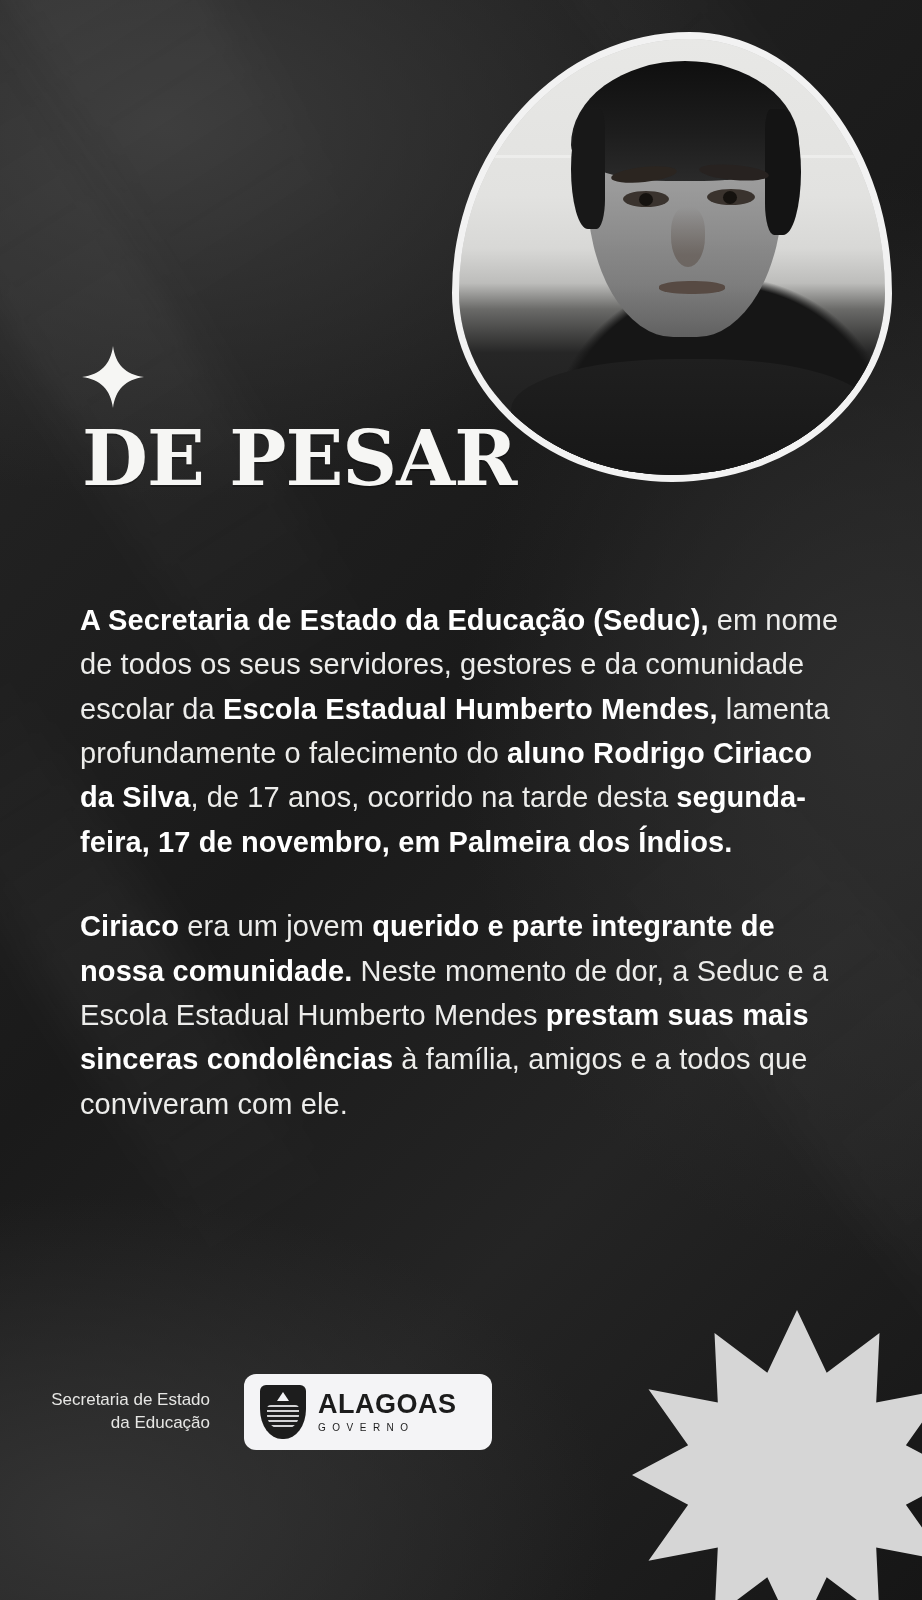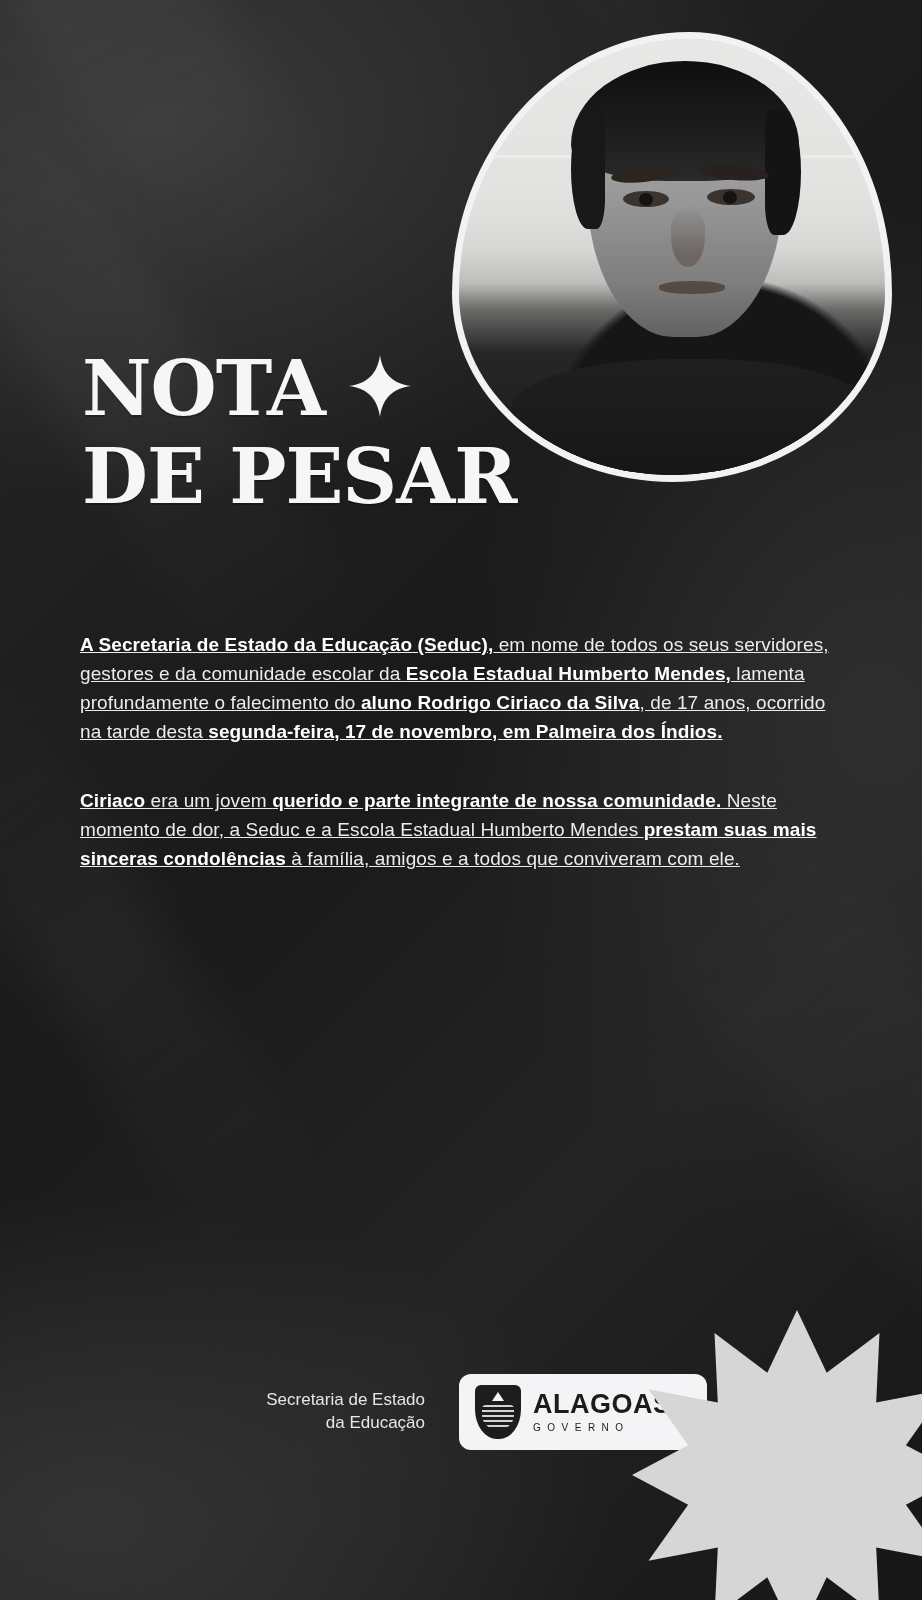--- a/index.html
+++ b/index.html
@@ -94,35 +94,34 @@
     letter-spacing:-1px;
     color:#f6f6f4;
     text-shadow:0 2px 0 rgba(0,0,0,.25);
   }
   .title-row { display:flex; align-items:center; gap:24px; }
   .sparkle { width:62px; height:62px; flex:0 0 auto; margin-top:-6px; }
   .title-line.second { margin-top:14px; }
 
   
   .body-text {
-    position:absolute; left:80px; top:630px; width:760px;
+    position:absolute; left:80px; top:598px; width:760px;
     color:#ececea;
-    font-size:19px;
+    font-size:29px;
     line-height:1.53;
     letter-spacing:.1px;
-    text-decoration:underline;
   }
   .body-text p { margin-bottom:40px; }
   .body-text p:last-child { margin-bottom:0; }
   .body-text b { font-weight:700; color:#ffffff; }
 
   
   .footer {
     position:absolute; left:0; bottom:150px; width:100%;
-    display:flex; align-items:center; justify-content:center; gap:34px;
+    display:flex; align-items:center; justify-content:flex-start; gap:34px;
   }
   .seduc-text {
     color:#e6e6e4;
     font-size:17px;
     line-height:1.35;
     text-align:right;
     width:210px;
   }
   .gov-badge {
     width:248px; height:76px;
@@ -196,21 +195,20 @@
         <div class="pup-l"></div>
         <div class="pup-r"></div>
         <div class="nose"></div>
         <div class="mouth"></div>
       </div>
     </div>
   </div>
 
   <div class="title-block">
     <div class="title-row">
-      <div class="title-line">NOTA</div>
       <svg class="sparkle" viewBox="0 0 100 100" aria-hidden="true">
         <path d="M50 0 C54 30 70 46 100 50 C70 54 54 70 50 100 C46 70 30 54 0 50 C30 46 46 30 50 0 Z" fill="#f6f6f4"></path>
       </svg>
     </div>
     <div class="title-line second">DE PESAR</div>
   </div>
 
   <div class="body-text">
     <p><b>A Secretaria de Estado da Educação (Seduc),</b> em nome de todos os seus servidores, gestores e da comunidade escolar da <b>Escola Estadual Humberto Mendes,</b> lamenta profundamente o falecimento do <b>aluno Rodrigo Ciriaco da Silva</b>, de 17 anos, ocorrido na tarde desta <b>segunda-feira, 17 de novembro, em Palmeira dos Índios.</b></p>
     <p><b>Ciriaco</b> era um jovem <b>querido e parte integrante de nossa comunidade.</b> Neste momento de dor, a Seduc e a Escola Estadual Humberto Mendes <b>prestam suas mais sinceras condolências</b> à família, amigos e a todos que conviveram com ele.</p>

